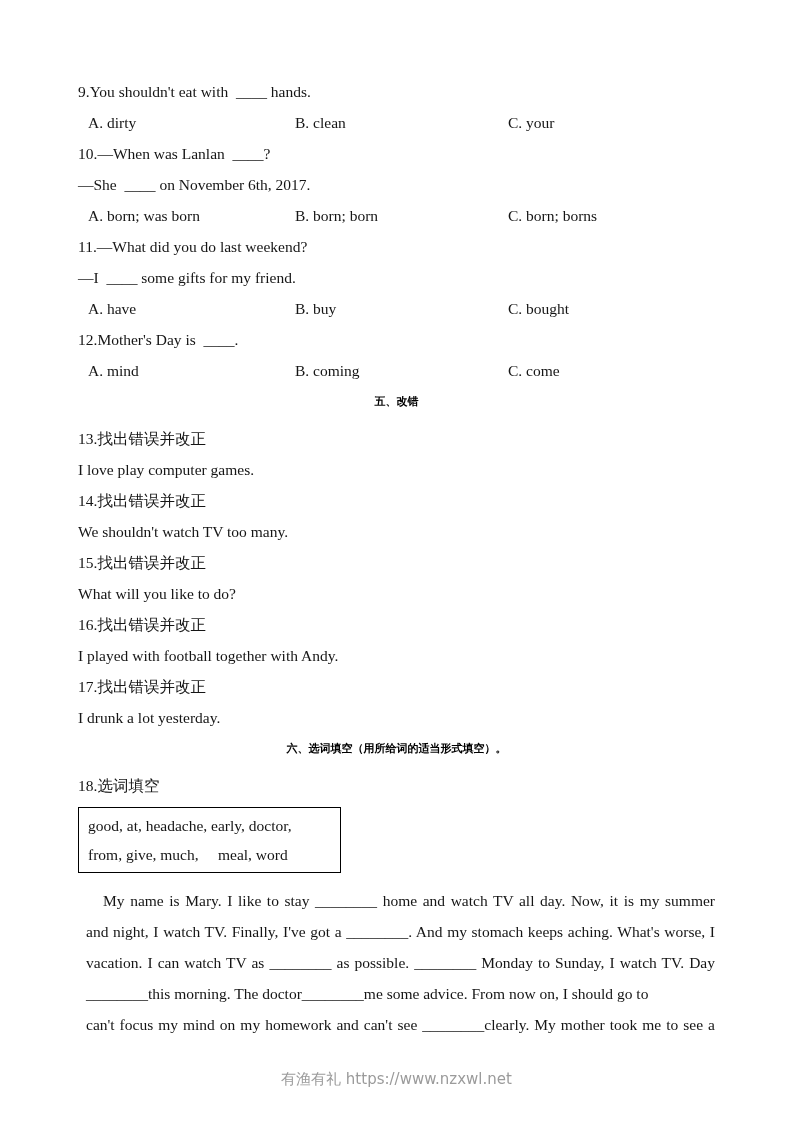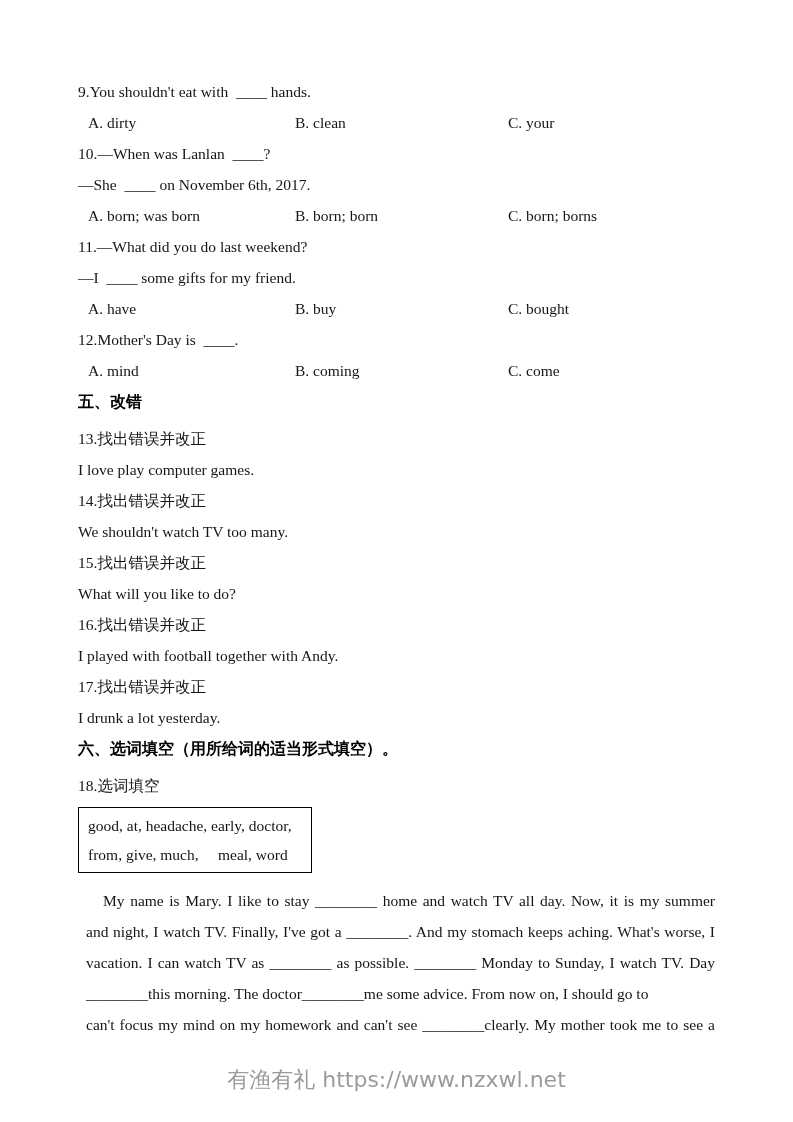--- a/index.html
+++ b/index.html
@@ -26,29 +26,30 @@
     position: relative;
     height: 31px;
     line-height: 31px;
   }
   .opts .opt { position: absolute; white-space: pre; }
   .opts .a { left: 10px; }
   .opts .b { left: 217px; }
   .opts .c { left: 430px; }
   .sec-title {
     font-weight: 700;
-    font-size: 16px;
+    font-size: 11px;
     line-height: 31px;
     color: #000;
     margin-bottom: 6px;
     white-space: pre-wrap;
+    text-align: center;
   }
   .wordbank {
     box-sizing: border-box;
-    width: 234px;
+    width: 263px;
     border: 1px solid #000;
     padding: 3px 9px;
     margin: 6px 0 12px 0;
   }
   .wordbank .wline {
     line-height: 29px;
     white-space: pre-wrap;
   }
   .passage { margin-top: 0; margin-left: 8px; }
   .pline {
@@ -58,21 +59,21 @@
     white-space: pre-wrap;
   }
   .pline.first { text-indent: 17px; }
   .pline.last { text-align-last: auto; }
   .footer {
     position: absolute;
     left: 0; right: 0;
     top: 1064px;
     text-align: center;
     font-family: "DejaVu Sans", "Liberation Sans", sans-serif;
-    font-size: 22px;
+    font-size: 15px;
     color: #9b9b9b;
     line-height: 31px;
   }
 </style>
 </head>
 <body>
 
 <div class="page">
   <div class="content">
 

